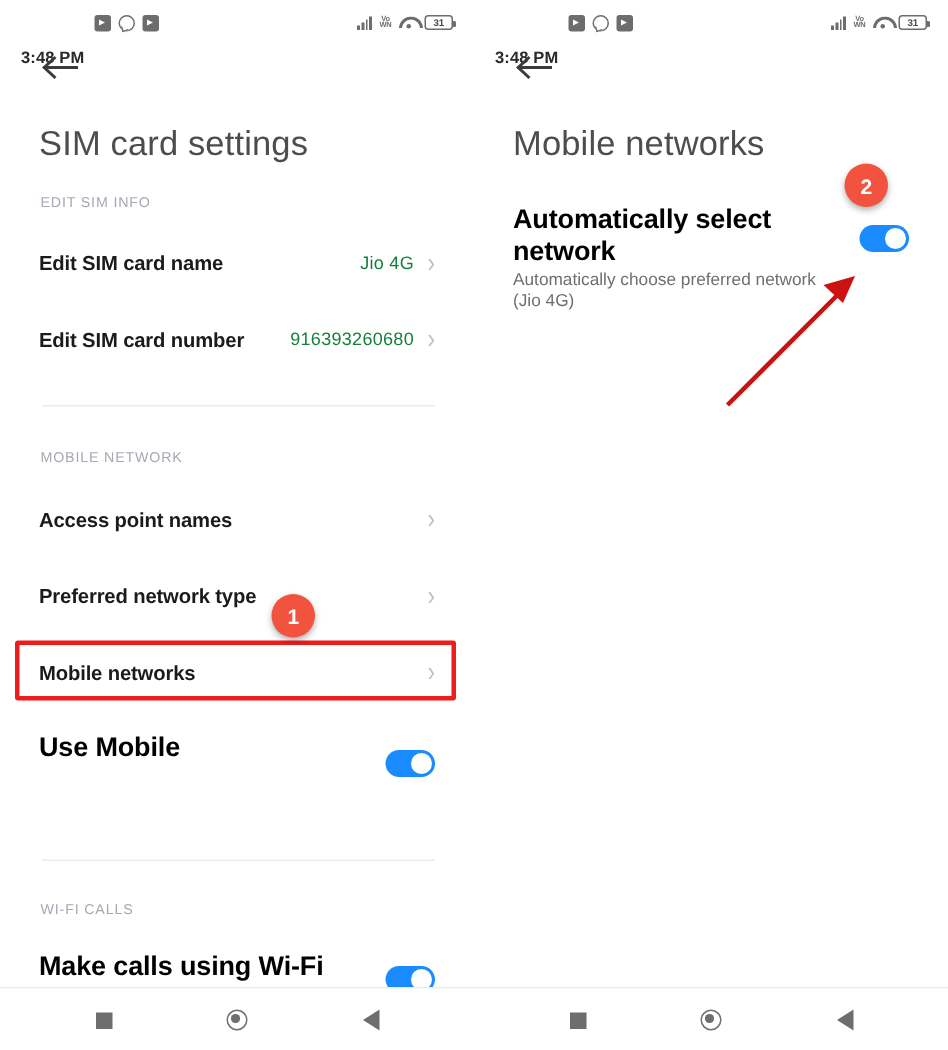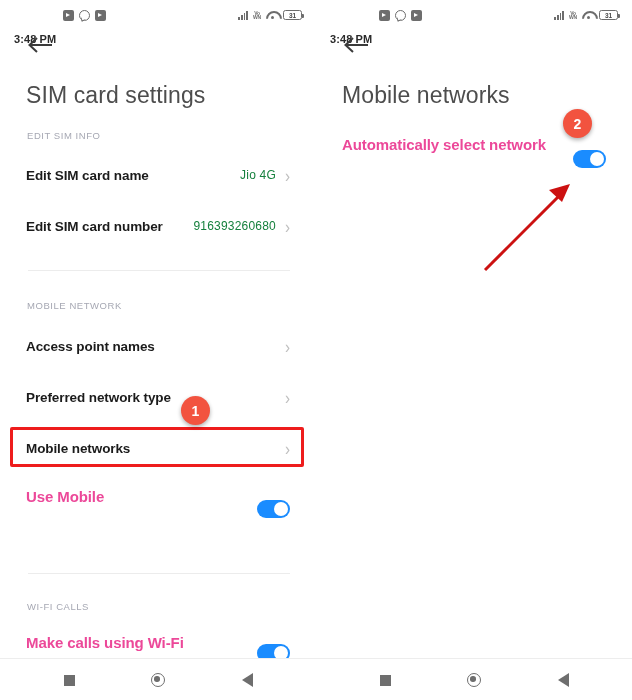--- a/index.html
+++ b/index.html
@@ -84,21 +84,21 @@
     cursor:pointer;
   }
   .row-title { font-size:13.5px; color:#1b1b1b; font-weight:700; letter-spacing:-.1px; }
   .row-spacer { flex:1; }
   .row-value { font-size:12px; color:#15803d; margin-right:9px; letter-spacing:.2px; }
   .chev { color:#c0c0c0; font-size:15px; font-weight:300; line-height:1; transform:scaleY(1.25); }
 
   
   .row2 { position:absolute; left:0; right:0; display:flex; align-items:flex-start; padding:0 26px; }
   .row2-text { flex:1; padding-right:14px; }
-  .row2-title { font-size:15px; color:#ec4899; font-weight:700; letter-spacing:-.1px; }
+  .row2-title { font-size:18px; color:#000000; font-weight:700; letter-spacing:-.1px; }
   .row2-sub { font-size:11.5px; color:#6f6f6f; margin-top:2px; line-height:14px; }
 
   .toggle { width:33px; height:18px; border-radius:10px; background:#1a8cff; position:relative; flex:none; cursor:pointer; }
   .toggle .knob { position:absolute; right:2px; top:2px; width:14px; height:14px; border-radius:50%; background:#fff; }
 
   
   .divider { position:absolute; left:28px; width:262px; height:1px; background:#ececec; }
 
   
   .navbar { position:absolute; bottom:0; left:0; width:632px; height:42px; background:#fff; border-top:1px solid #ededed; }
@@ -258,20 +258,21 @@
         <line x1="3" y1="11" x2="26" y2="11" stroke="#3b3b3b" stroke-width="2"></line>
         <polyline points="11,4 3.5,11 11,18" fill="none" stroke="#3b3b3b" stroke-width="2"></polyline>
       </svg>
     </div>
 
     <div class="page-title">Mobile networks</div>
 
     <div class="row2" style="top:136px;">
       <div class="row2-text">
         <div class="row2-title">Automatically select network</div>
+        <div class="row2-sub">Automatically choose preferred network (Jio 4G)</div>
       </div>
       <div class="toggle" style="margin-top:14px;">
         <span class="knob"></span>
       </div>
     </div>
   </div>
 
   <div class="hl-box" style="left:10px; top:427px; width:294px; height:40px;"></div>
 
   <div class="badge" style="left:181px; top:396px;">1</div>

